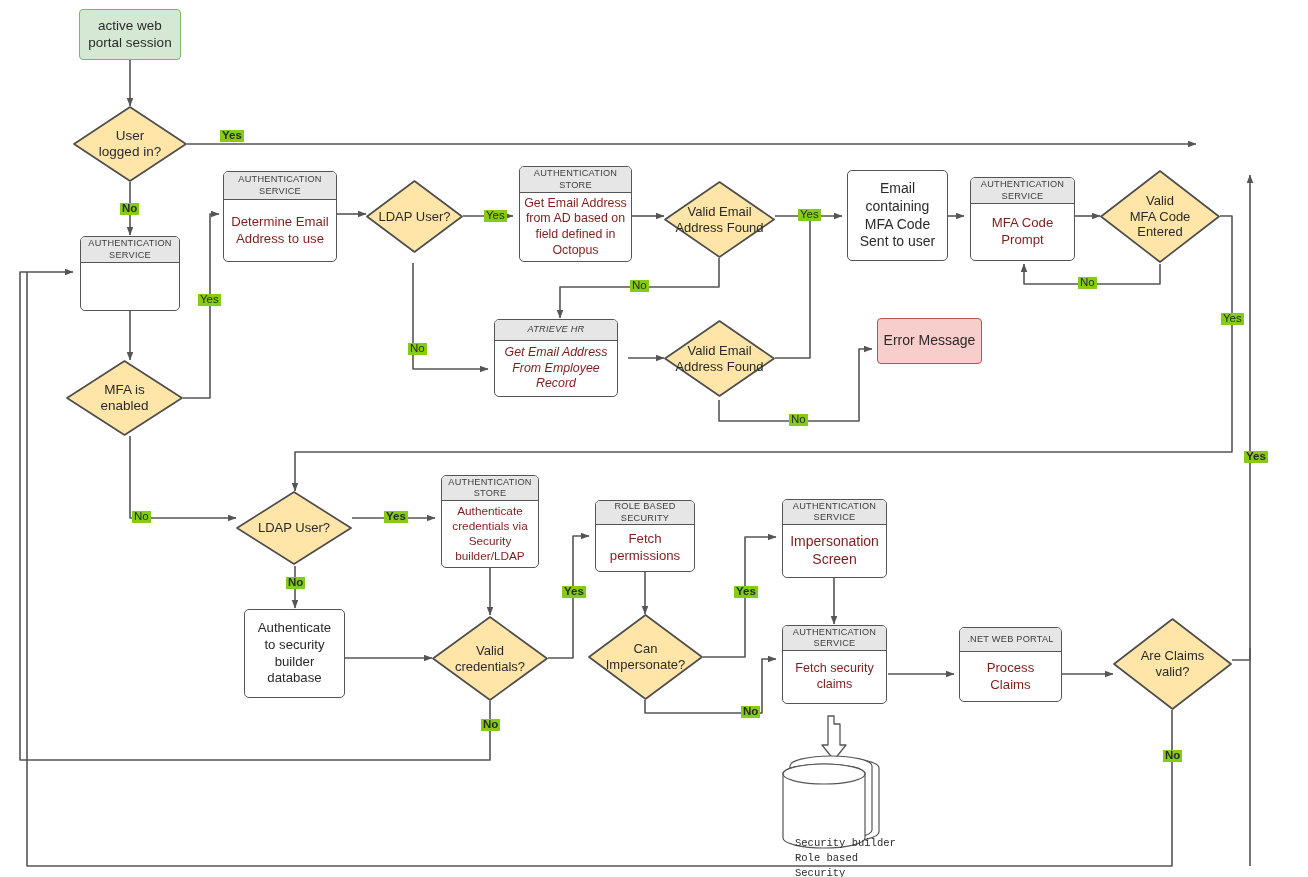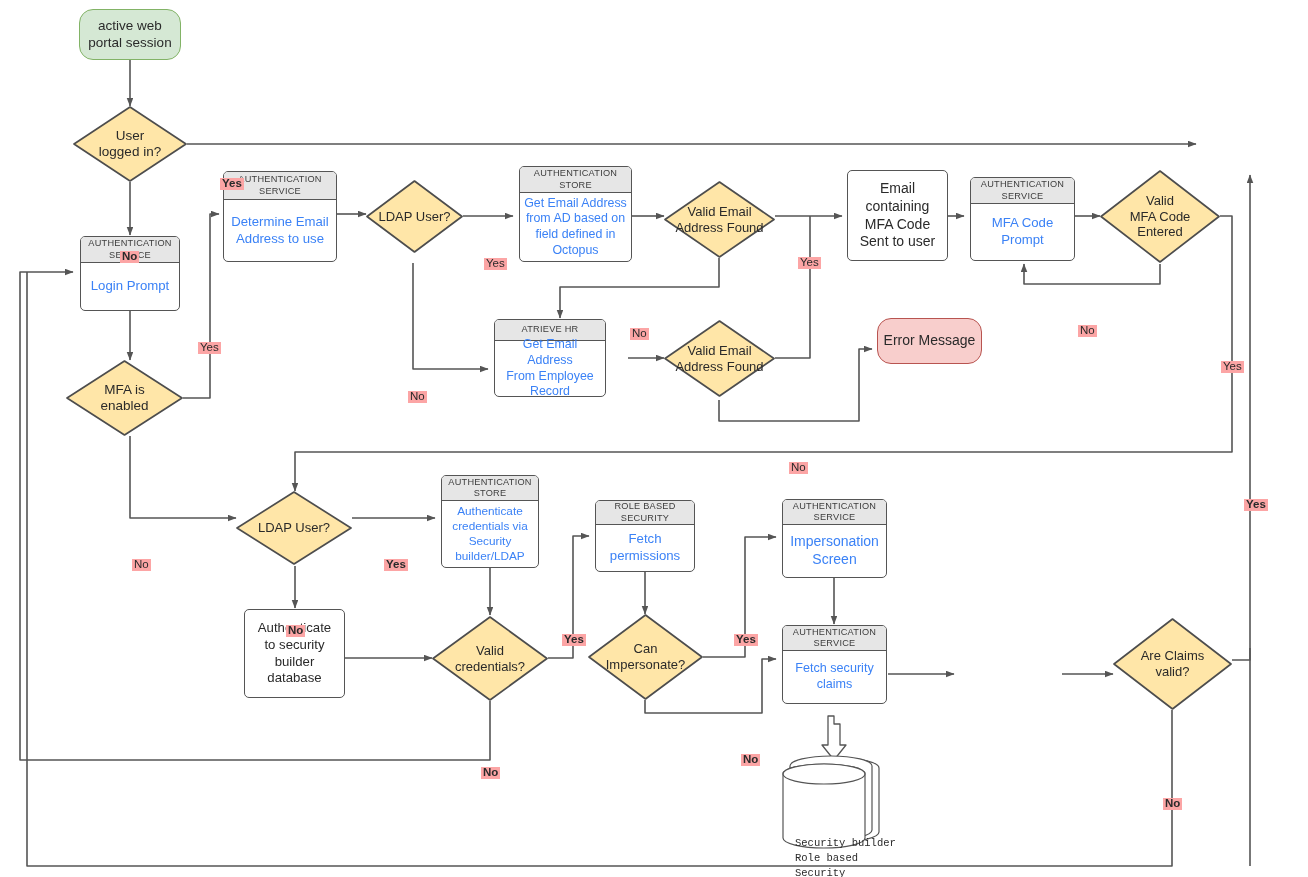--- a/index.html
+++ b/index.html
@@ -3,45 +3,45 @@
 <meta charset="utf-8">
 <style>
   html,body{margin:0;padding:0;background:#ffffff;}
   body{font-family:"Liberation Sans", sans-serif;}
   #canvas{position:relative;width:1308px;height:877px;background:#ffffff;overflow:hidden;}
   svg.edges{position:absolute;left:0;top:0;width:1308px;height:877px;pointer-events:none;}
 
   .node{position:absolute;box-sizing:border-box;display:flex;align-items:center;justify-content:center;text-align:center;color:#2a2a2a;}
 
   
-  .term{border-radius:14px;border:1.6px solid #82b366;background:#d5e8d4;font-size:13.5px;line-height:1.25;}
+  .term{border-radius:4px;border:1.6px solid #82b366;background:#d5e8d4;font-size:13.5px;line-height:1.25;}
   .term.err{border-color:#b85450;background:#f8cecc;font-size:14px;}
 
   
   .diamond{background:transparent;border:none;}
   .diamond .dshape{position:absolute;left:0;top:0;width:100%;height:100%;}
   .diamond .dlabel{position:relative;z-index:2;width:84%;font-size:13.5px;line-height:1.2;color:#2a2a2a;}
 
   
   .proc{border:1.7px solid #555555;border-radius:5px;background:#ffffff;font-size:14px;line-height:1.26;color:#2a2a2a;}
 
   
   .hproc{border:1.7px solid #555555;border-radius:5px;background:#ffffff;display:block;overflow:hidden;}
   .hproc .hdr{background:#e6e6e6;border-bottom:1.7px solid #555555;color:#3d3d3d;
     font-size:9.2px;line-height:1.22;letter-spacing:.25px;text-align:center;
     display:flex;align-items:center;justify-content:center;box-sizing:border-box;padding:2px 3px;}
-  .hproc .bdy{color:#3b82f6;font-size:13.2px;line-height:1.27;text-align:center;
+  .hproc .bdy{color:#7f1d1d;font-size:13.2px;line-height:1.27;text-align:center;
     display:flex;align-items:center;justify-content:center;box-sizing:border-box;padding:14px 4px;height:calc(100% - var(--hh));}
 
   
   .db{position:absolute;font-family:Liberation Mono, monospace;}
   .db .dbtext{position:absolute;left:20px;top:84px;font-size:10.5px;line-height:1.42;color:#2a2a2a;text-align:left;white-space:pre-line;z-index:3;}
 
   
-  .elabel{position:absolute;font-size:11.5px;color:#2a2a2a;background:#fca5a5;padding:0 2px;white-space:nowrap;line-height:1;margin-top:48px;}
+  .elabel{position:absolute;font-size:11.5px;color:#2a2a2a;background:#84cc16;padding:0 2px;white-space:nowrap;line-height:1;}
   .elabel.b{font-weight:bold;font-size:11.5px;}
 </style>
 </head>
 <body>
 
 <div id="canvas">
 
   <svg class="edges" viewBox="0 0 1308 877">
     <defs>
       <marker id="ar" markerWidth="10" markerHeight="10" refX="8.4" refY="3.4" orient="auto" markerUnits="userSpaceOnUse">
@@ -131,21 +131,20 @@
     <svg class="dshape" viewBox="0 0 114 76" preserveAspectRatio="none">
       <polygon points="57,1 113,38 57,75 1,38" fill="#ffe6a8" stroke="#4d4d4d" stroke-width="1.7" stroke-linejoin="round"></polygon>
     </svg>
     <span class="dlabel" style="white-space:pre-line">User
 logged in?</span>
   </div>
 
   <div class="node hproc" style="left:80px;top:236px;width:100px;height:75px;--hh:26px;">
     <div class="hdr" style="height:26px;">AUTHENTICATION
 SERVICE</div>
-    <div class="bdy" style="white-space:pre-line">Login Prompt</div>
   </div>
 
   <div class="node diamond" style="left:66px;top:360px;width:117px;height:76px;">
     <svg class="dshape" viewBox="0 0 117 76" preserveAspectRatio="none">
       <polygon points="58.5,1 116,38 58.5,75 1,38" fill="#ffe6a8" stroke="#4d4d4d" stroke-width="1.7" stroke-linejoin="round"></polygon>
     </svg>
     <span class="dlabel" style="white-space:pre-line">MFA is
 enabled</span>
   </div>
 
@@ -173,21 +172,21 @@
   </div>
 
   <div class="node diamond" style="left:664px;top:181px;width:111px;height:77px;">
     <svg class="dshape" viewBox="0 0 111 77" preserveAspectRatio="none">
       <polygon points="55.5,1 110,38.5 55.5,76 1,38.5" fill="#ffe6a8" stroke="#4d4d4d" stroke-width="1.7" stroke-linejoin="round"></polygon>
     </svg>
     <span class="dlabel" style="white-space:pre-line;width:100%;font-size:13px">Valid Email
 Address Found</span>
   </div>
 
-  <div class="node hproc" style="left:494px;top:319px;width:112px;height:78px;--hh:21px;">
+  <div class="node hproc" style="left:494px;top:319px;width:124px;height:78px;font-style:italic;--hh:21px;">
     <div class="hdr" style="height:21px;">ATRIEVE HR</div>
     <div class="bdy" style="white-space:pre-line;font-size:12.4px">Get Email Address
 From Employee
 Record</div>
   </div>
 
   <div class="node diamond" style="left:664px;top:320px;width:111px;height:77px;">
     <svg class="dshape" viewBox="0 0 111 77" preserveAspectRatio="none">
       <polygon points="55.5,1 110,38.5 55.5,76 1,38.5" fill="#ffe6a8" stroke="#4d4d4d" stroke-width="1.7" stroke-linejoin="round"></polygon>
     </svg>
@@ -276,20 +275,25 @@
 Screen</div>
   </div>
 
   <div class="node hproc" style="left:782px;top:625px;width:105px;height:79px;--hh:25px;">
     <div class="hdr" style="height:25px;white-space:pre-line;">AUTHENTICATION
 SERVICE</div>
     <div class="bdy" style="white-space:pre-line;font-size:12.6px">Fetch security
 claims</div>
   </div>
 
+  <div class="node hproc" style="left:959px;top:627px;width:103px;height:75px;--hh:24px;">
+    <div class="hdr" style="height:24px;">.NET WEB PORTAL</div>
+    <div class="bdy" style="white-space:pre-line">Process
+Claims</div>
+  </div>
 
   <div class="node diamond" style="left:1113px;top:618px;width:119px;height:92px;">
     <svg class="dshape" viewBox="0 0 119 92" preserveAspectRatio="none">
       <polygon points="59.5,1 118,46 59.5,91 1,46" fill="#ffe6a8" stroke="#4d4d4d" stroke-width="1.7" stroke-linejoin="round"></polygon>
     </svg>
     <span class="dlabel" style="white-space:pre-line;font-size:13px">Are Claims
 valid?</span>
   </div>
 
   <div class="db" style="left:775px;top:752px;width:125px;height:100px;">

